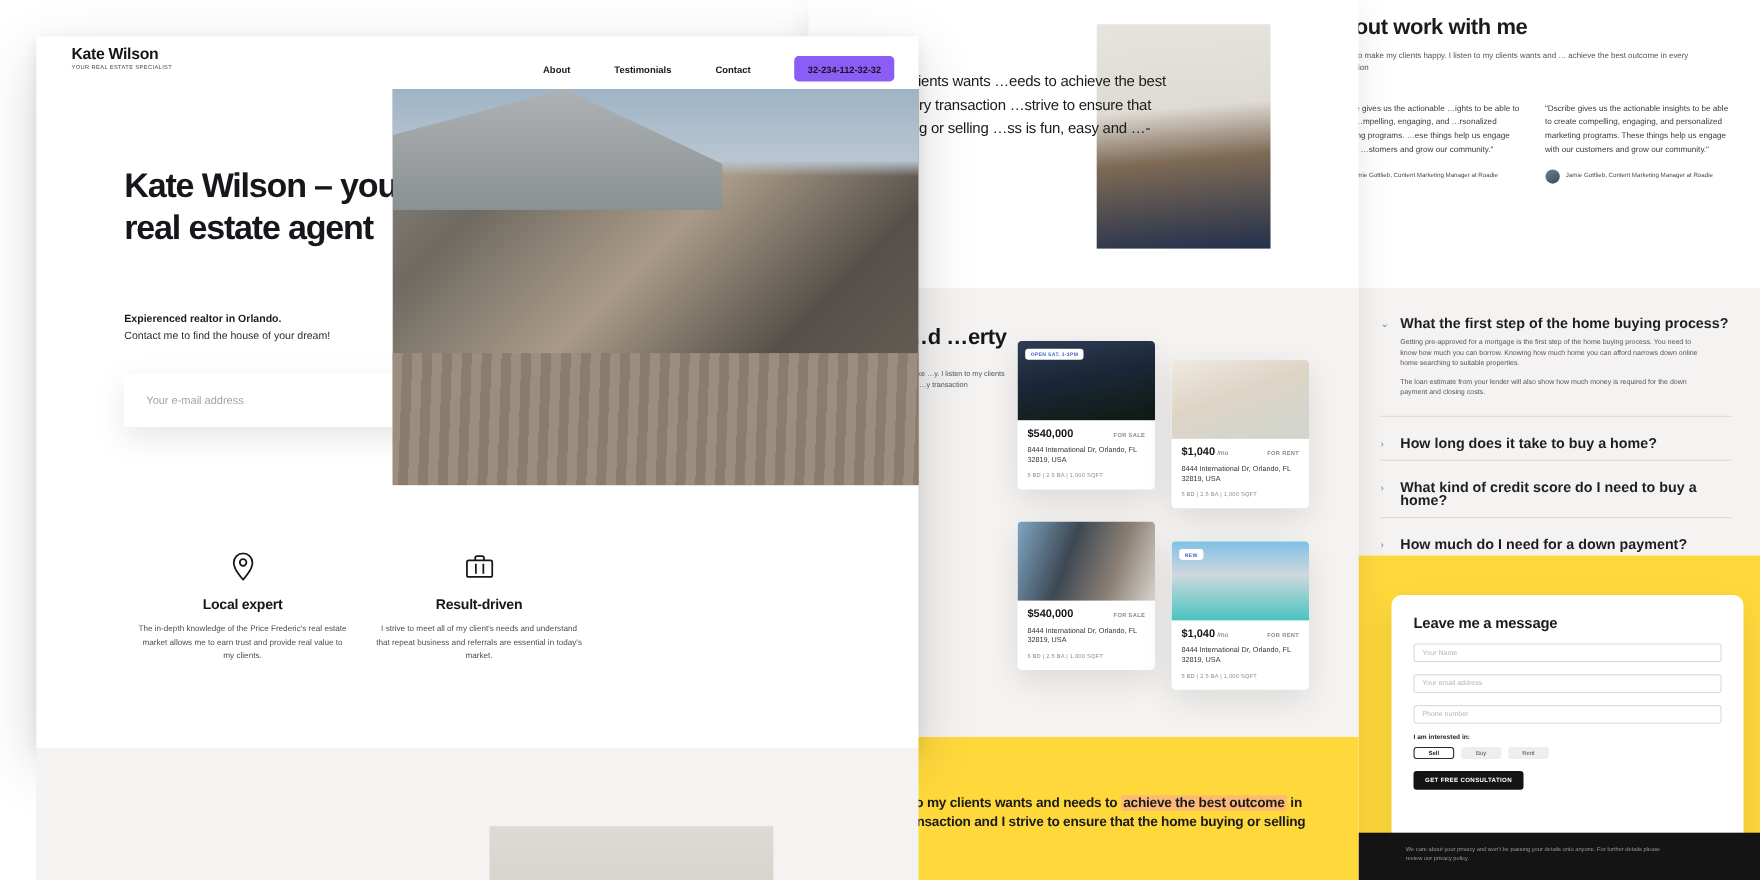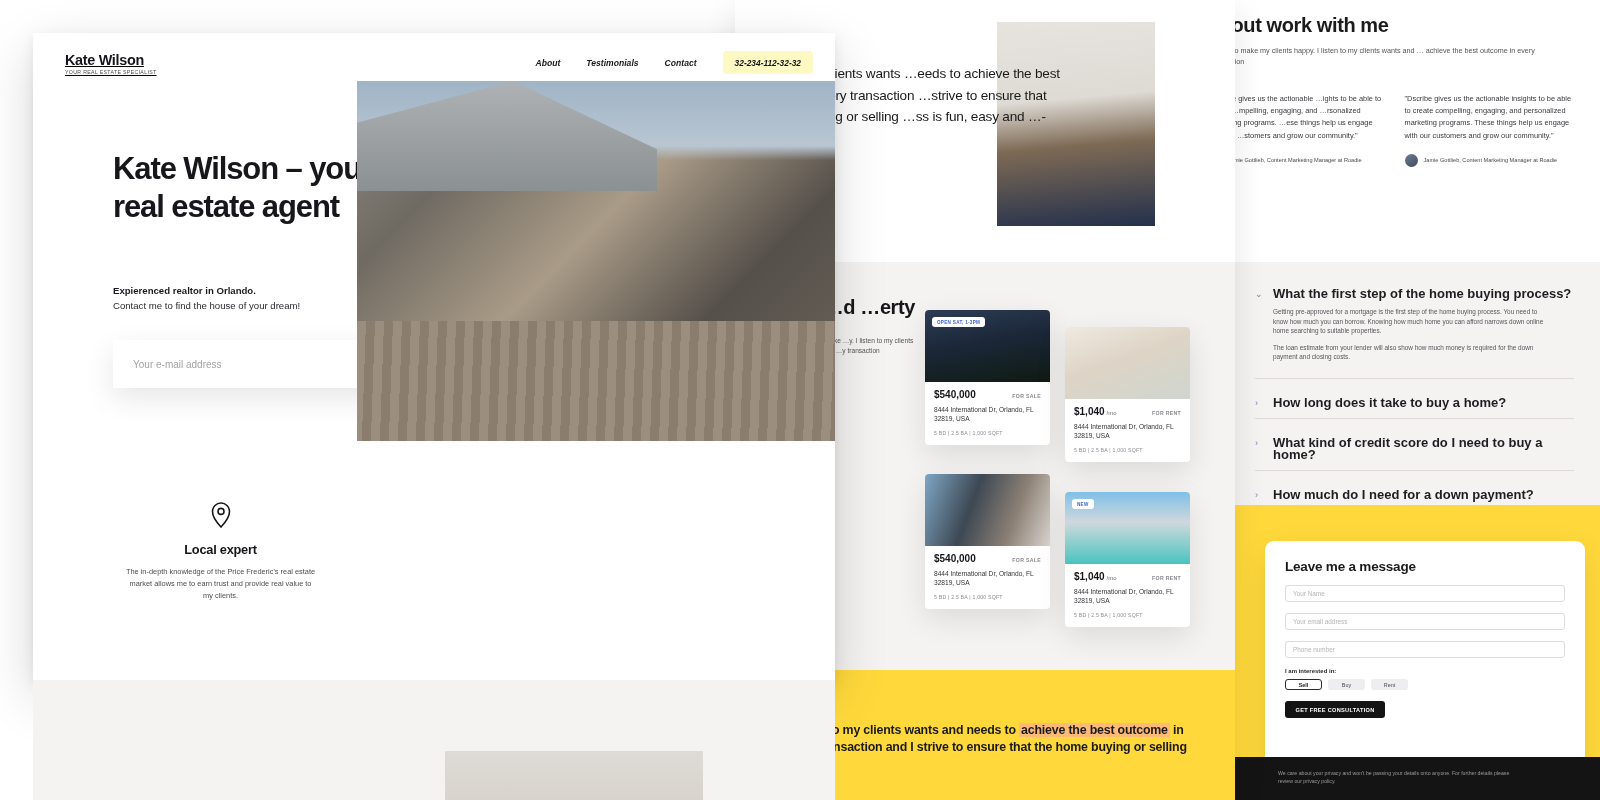--- a/index.html
+++ b/index.html
@@ -81,26 +81,26 @@
   .meta{ font-size:5.2px; color:#8e8e94; margin-top:6px; letter-spacing:.2px;}
   .badge{ position:absolute; left:7px; top:7px; background:#fff; border-radius:3px; padding:2.5px 5px; font-size:4.6px; font-weight:700; letter-spacing:.3px; color:#3b63c9;}
 
   .thumb-a{ background:linear-gradient(170deg,#2d3d55 0%,#1b2738 45%,#0f1a12 100%);}
   .thumb-b{ background:linear-gradient(160deg,#efe9e0 0%,#ded4c6 45%,#cfd6cf 100%);}
   .thumb-c{ background:linear-gradient(110deg,#7fa6c4 0%,#3d4853 38%,#8c8075 70%,#d9d5cf 100%);}
   .thumb-d{ background:linear-gradient(180deg,#7fc0e8 0%,#cfd8dc 42%,#49c4c0 100%);}
 
   
   #panel-main{ left:33px; top:33px; width:802px; height:647px; background:#fff;}
-  .logo{ position:absolute; left:32px; top:19px;text-decoration:underline;}
+  .logo{ position:absolute; left:32px; top:9px;}
   .logo .name{ font-size:14.4px; font-weight:700; color:#15151a; letter-spacing:-.3px;}
   .logo .tl{ font-size:5.2px; letter-spacing:.35px; color:#4a4a50; margin-top:1px;}
-  .nav{ position:absolute; right:22px; top:18px; display:flex; align-items:center; gap:26px;font-style:italic;}
+  .nav{ position:absolute; right:22px; top:18px; display:flex; align-items:center; gap:40px;}
   .nav a{ font-size:8.6px; font-weight:600; color:#1a1a1f; text-decoration:none;}
-  .nav .phone{ background:#fef9c3; border-radius:4px; padding:6.5px 12px; font-size:8.4px; font-weight:700; color:#15151a;}
+  .nav .phone{ background:#8b5cf6; border-radius:4px; padding:6.5px 12px; font-size:8.4px; font-weight:700; color:#15151a;}
 
   .hero-img{ position:absolute; left:324px; top:48px; width:478px; height:360px;
      background:
        linear-gradient(180deg,#9fb4c6 0%,#b9c6d2 18%, rgba(0,0,0,0) 22%),
        linear-gradient(135deg,#8e8a83 0%,#6f6a62 22%,#a99b87 46%,#55504a 70%,#6d665c 100%);
   }
   .hero-roof{ position:absolute; left:0; top:0; width:300px; height:110px; background:linear-gradient(180deg,#aeb2b4,#8b9093); clip-path:polygon(0 38%,52% 0,100% 62%,100% 100%,0 100%);}
   .hero-deck{ position:absolute; left:0; bottom:0; width:478px; height:120px; background:repeating-linear-gradient(92deg,#9b8e7e 0 9px,#8a7d6e 9px 18px);}
 
   h1.hero{ position:absolute; left:80px; top:117px; width:300px; font-size:31px; line-height:38px; font-weight:700; color:#17171b; letter-spacing:-1.1px;}
@@ -325,19 +325,30 @@
       <div class="feat">
         <div class="ic">
           <svg width="22" height="26" viewBox="0 0 22 26">
               <path d="M11 1C6.3 1 2.5 4.8 2.5 9.5 2.5 16 11 25 11 25s8.5-9 8.5-15.5C19.5 4.8 15.7 1 11 1z" fill="none" stroke="#17171b" stroke-width="1.6"></path>
               <circle cx="11" cy="9.4" r="3" fill="none" stroke="#17171b" stroke-width="1.6"></circle>
             </svg>
         </div>
         <h3>Local expert</h3>
         <p>The in-depth knowledge of the Price Frederic's real estate market allows me to earn trust and provide real value to my clients.</p>
       </div>
+      <div class="feat">
+        <div class="ic">
+          <svg width="26" height="24" viewBox="0 0 26 24">
+              <rect x="1.5" y="6.5" width="23" height="15" rx="1.6" fill="none" stroke="#17171b" stroke-width="1.6"></rect>
+              <path d="M9 6.5V4.2c0-1 .8-1.7 1.8-1.7h4.4c1 0 1.8.7 1.8 1.7v2.3" fill="none" stroke="#17171b" stroke-width="1.6"></path>
+              <path d="M9.6 9.5v9M16.4 9.5v9" stroke="#17171b" stroke-width="1.6"></path>
+            </svg>
+        </div>
+        <h3>Result-driven</h3>
+        <p>I strive to meet all of my client's needs and understand that repeat business and referrals are essential in today's market.</p>
+      </div>
     </div>
 
     <div class="main-grey"></div>
     <div class="portrait"></div>
   </div>
 
 </div>
 
 </body></html>

